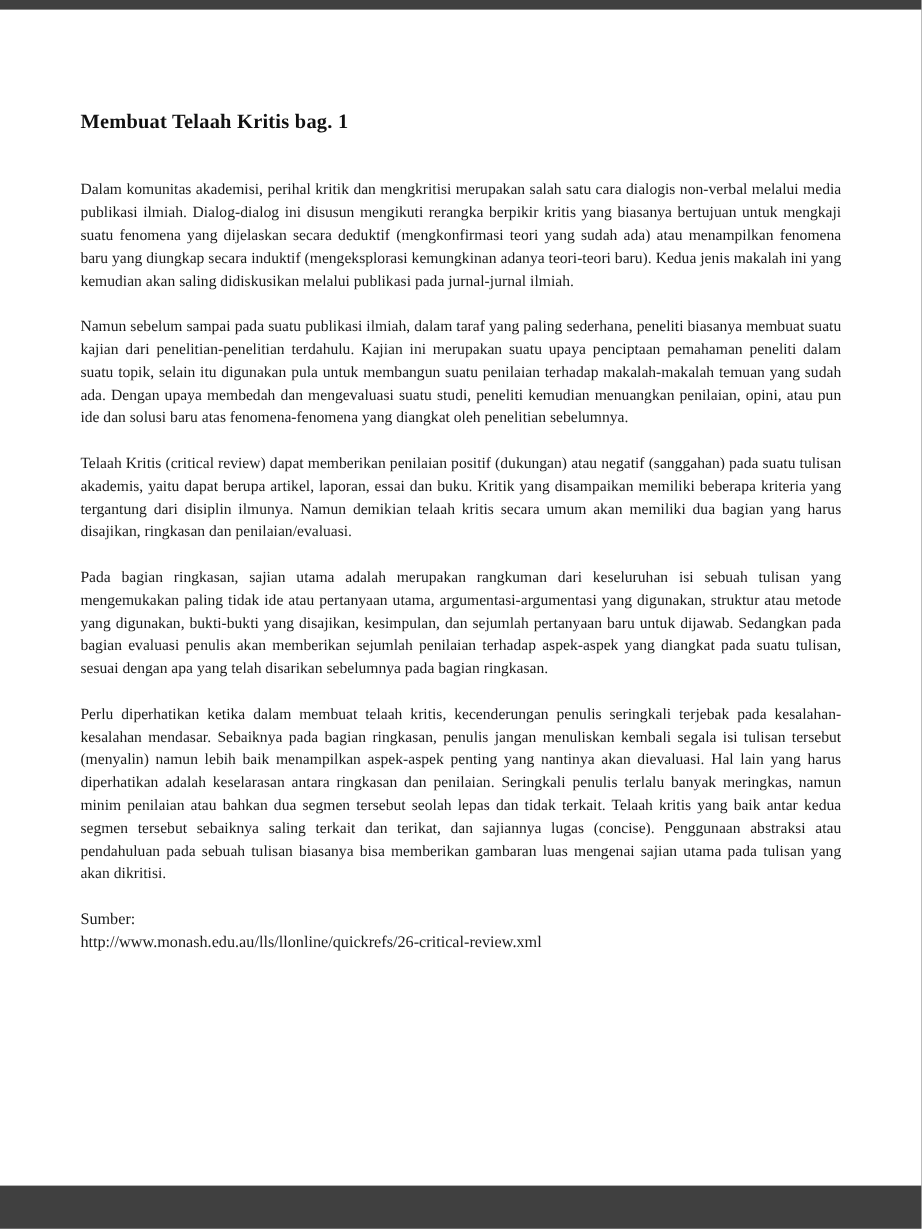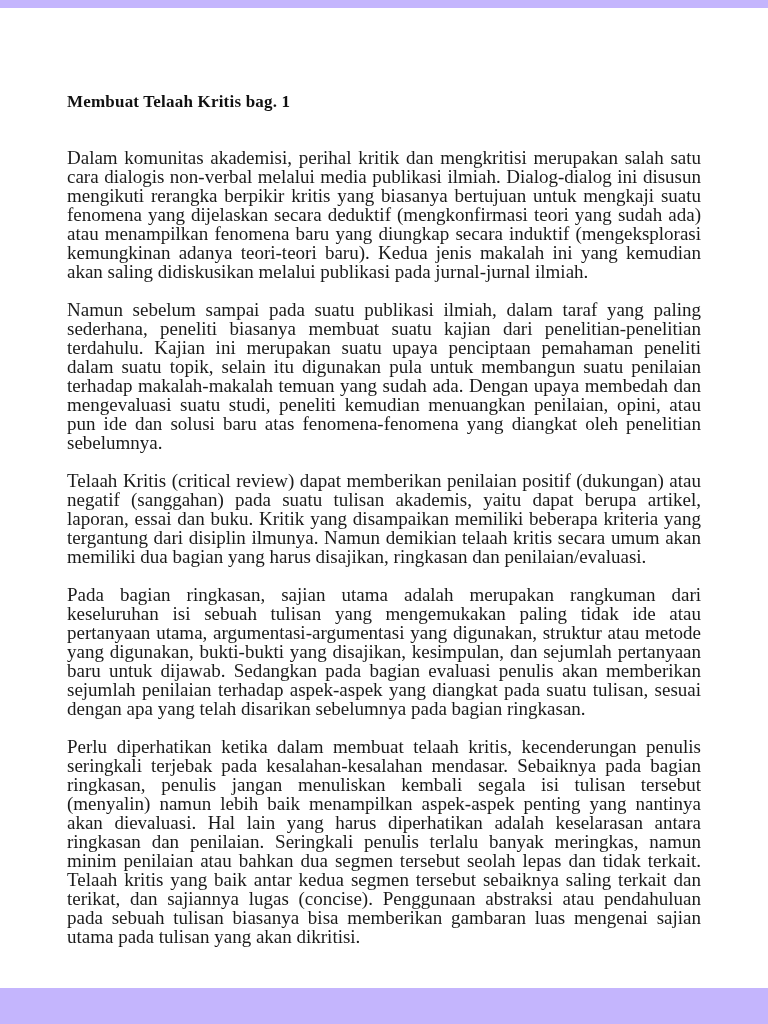--- a/index.html
+++ b/index.html
@@ -9,41 +9,41 @@
   body {
     width: 768px;
     height: 1024px;
     background: #a3a3a3;
     font-family: "Liberation Serif", "DejaVu Serif", serif;
     overflow: hidden;
   }
   .viewer {
     width: 768px;
     height: 1024px;
-    background: #c4b5fd;
+    background: #404040;
     padding-top: 8px;
     box-sizing: border-box;
   }
   .page {
     width: 768px;
     height: 980px;
     background: #ffffff;
     box-sizing: border-box;
     padding: 84px 67px 0 67px;
     color: #1b1b1b;
   }
   .doc-title {
     font-size: 17px;
     font-weight: bold;
     margin: 0 0 36px 0;
     color: #111111;
     letter-spacing: 0.2px;
   }
   .doc-paragraph {
-    font-size: 19px;
+    font-size: 13px;
     line-height: 19px;
     text-align: justify;
     margin: 0 0 19px 0;
     color: #1b1b1b;
   }
   .sources {
     margin-top: 19px;
   }
   .sources-label,
   .source-line {
@@ -66,16 +66,18 @@
 
     <p class="doc-paragraph">Namun sebelum sampai pada suatu publikasi ilmiah, dalam taraf yang paling sederhana, peneliti biasanya membuat suatu kajian dari penelitian-penelitian terdahulu. Kajian ini merupakan suatu upaya penciptaan pemahaman peneliti dalam suatu topik, selain itu digunakan pula untuk membangun suatu penilaian terhadap makalah-makalah temuan yang sudah ada. Dengan upaya membedah dan mengevaluasi suatu studi, peneliti kemudian menuangkan penilaian, opini, atau pun ide dan solusi baru atas fenomena-fenomena yang diangkat oleh penelitian sebelumnya.</p>
 
     <p class="doc-paragraph">Telaah Kritis (critical review) dapat memberikan penilaian positif (dukungan) atau negatif (sanggahan) pada suatu tulisan akademis, yaitu dapat berupa artikel, laporan, essai dan buku. Kritik yang disampaikan memiliki beberapa kriteria yang tergantung dari disiplin ilmunya. Namun demikian telaah kritis secara umum akan memiliki dua bagian yang harus disajikan, ringkasan dan penilaian/evaluasi.</p>
 
     <p class="doc-paragraph">Pada bagian ringkasan, sajian utama adalah merupakan rangkuman dari keseluruhan isi sebuah tulisan yang mengemukakan paling tidak ide atau pertanyaan utama, argumentasi-argumentasi yang digunakan, struktur atau metode yang digunakan, bukti-bukti yang disajikan, kesimpulan, dan sejumlah pertanyaan baru untuk dijawab. Sedangkan pada bagian evaluasi penulis akan memberikan sejumlah penilaian terhadap aspek-aspek yang diangkat pada suatu tulisan, sesuai dengan apa yang telah disarikan sebelumnya pada bagian ringkasan.</p>
 
     <p class="doc-paragraph">Perlu diperhatikan ketika dalam membuat telaah kritis, kecenderungan penulis seringkali terjebak pada kesalahan-kesalahan mendasar. Sebaiknya pada bagian ringkasan, penulis jangan menuliskan kembali segala isi tulisan tersebut (menyalin) namun lebih baik menampilkan aspek-aspek penting yang nantinya akan dievaluasi. Hal lain yang harus diperhatikan adalah keselarasan antara ringkasan dan penilaian. Seringkali penulis terlalu banyak meringkas, namun minim penilaian atau bahkan dua segmen tersebut seolah lepas dan tidak terkait. Telaah kritis yang baik antar kedua segmen tersebut sebaiknya saling terkait dan terikat, dan sajiannya lugas (concise). Penggunaan abstraksi atau pendahuluan pada sebuah tulisan biasanya bisa memberikan gambaran luas mengenai sajian utama pada tulisan yang akan dikritisi.</p>
 
     <div class="sources">
+      <p class="sources-label">Sumber:</p>
+      <p class="source-line">http://www.monash.edu.au/lls/llonline/quickrefs/26-critical-review.xml</p>
     </div>
 
   </div>
 </div>
 
 </body></html>

